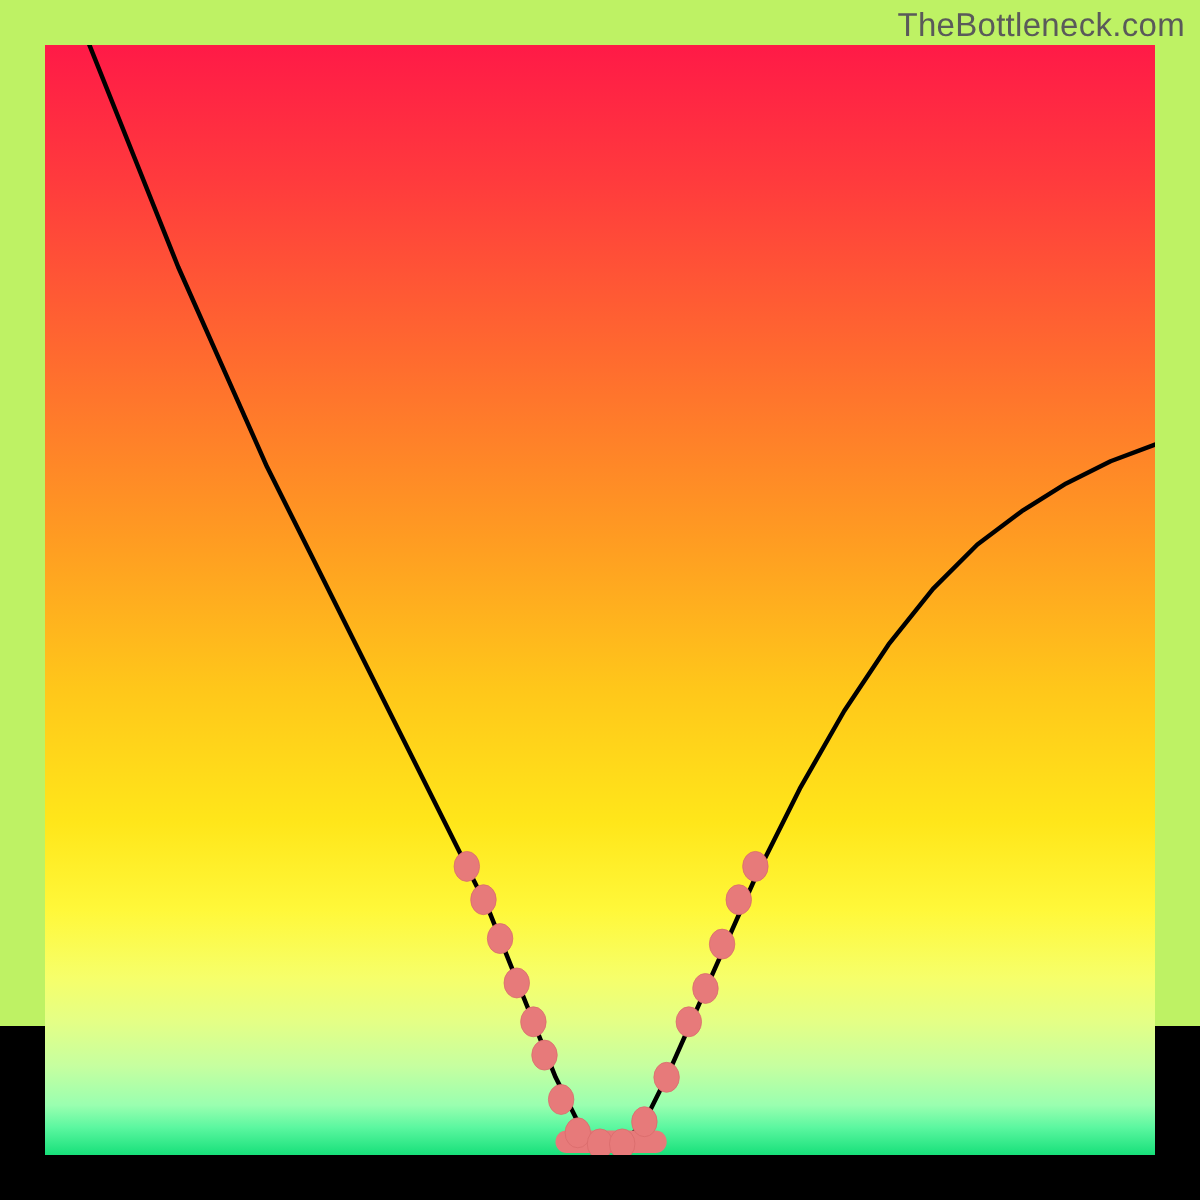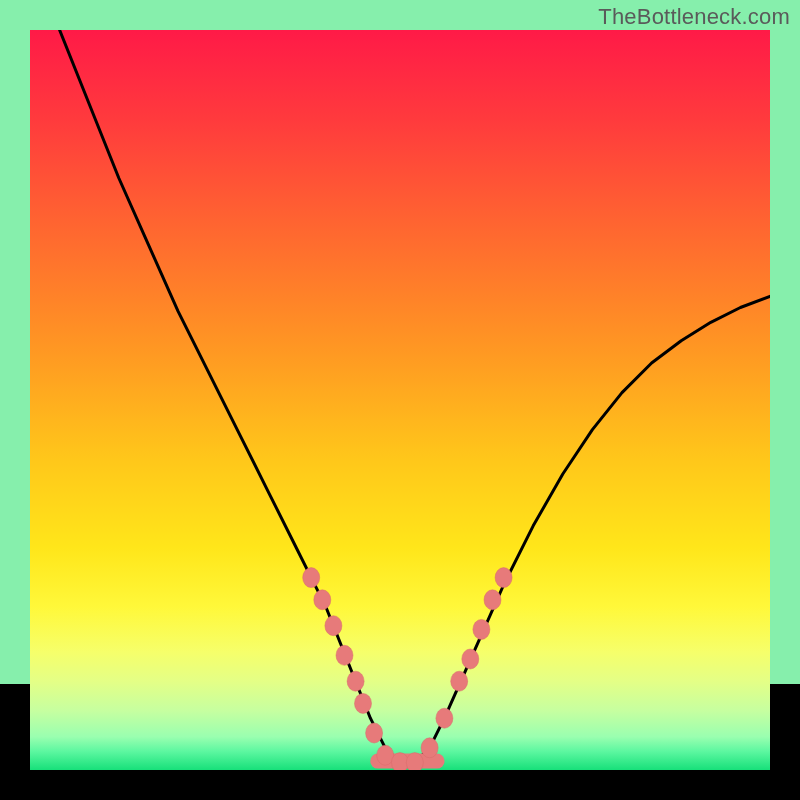--- a/index.html
+++ b/index.html
@@ -8,21 +8,21 @@
     width: 800px;
     height: 800px;
     overflow: hidden;
     background: #000;
     font-family: Arial, Helvetica, sans-serif;
   }
   .frame {
     position: relative;
     width: 800px;
     height: 684px;
-    background: #86efac;
+    background: #bef264;
   }
   .plot {
     position: absolute;
     left: 30px;
     top: 30px;
     width: 740px;
     height: 740px;
   }
   .watermark {
     position: absolute;

